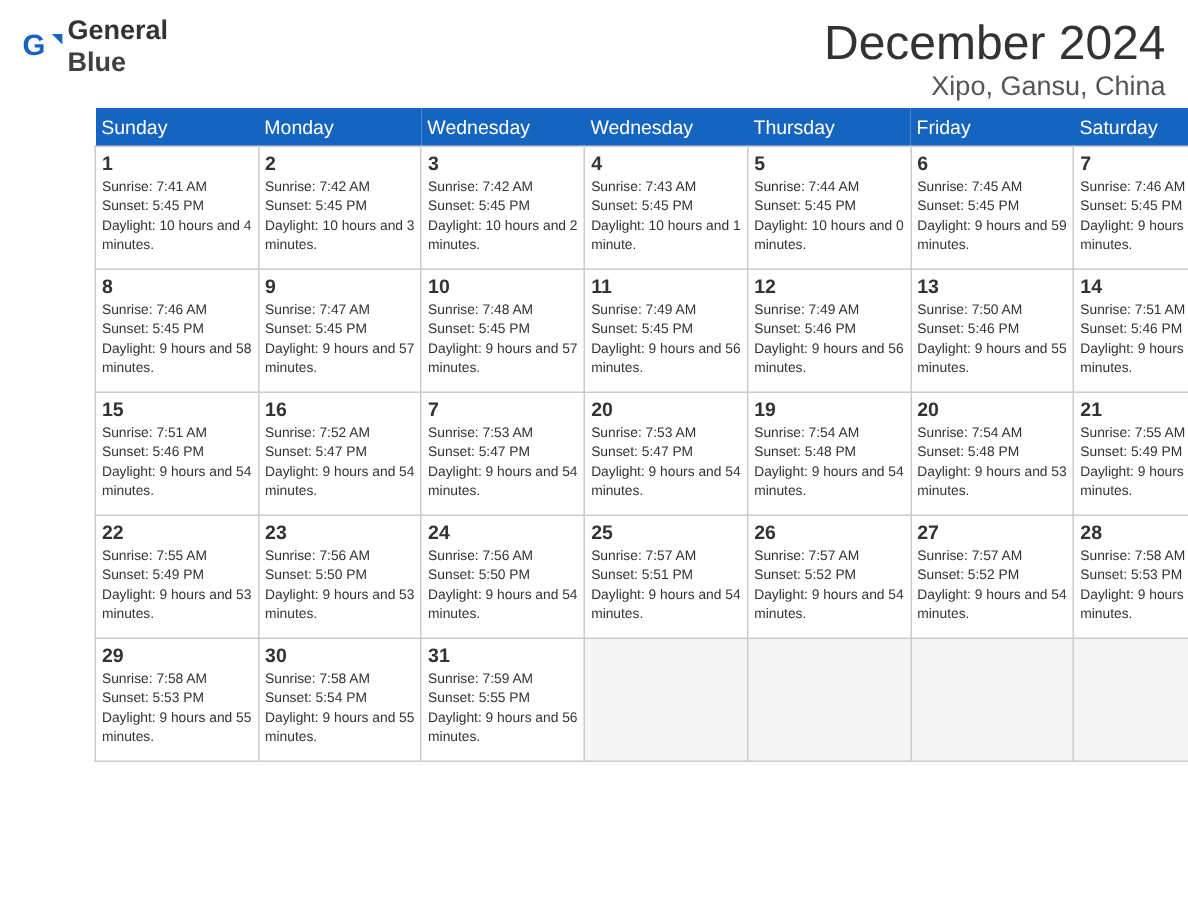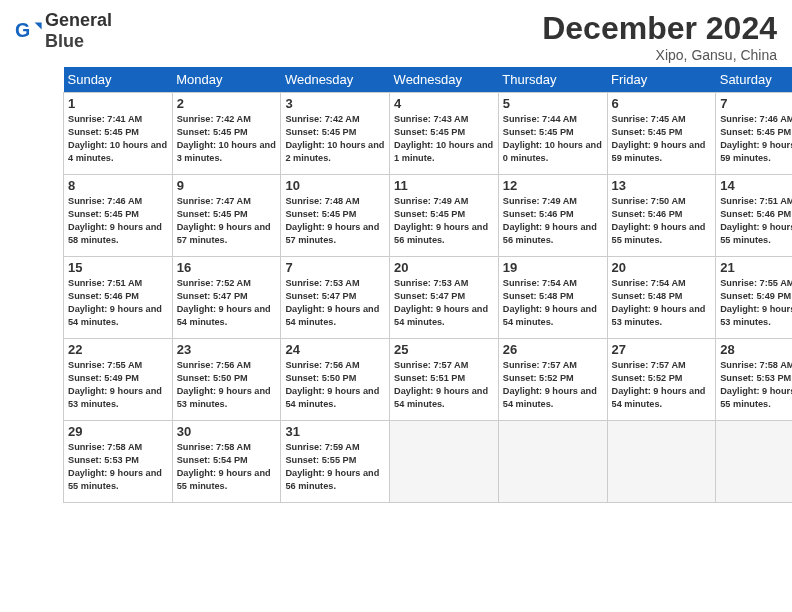--- a/index.html
+++ b/index.html
@@ -34,25 +34,25 @@
     .logo-icon {
       width: 28px;
       height: 28px;
       margin-right: 2px;
     }
     .title-section {
       text-align: right;
     }
     .month-title {
       font-size: 32px;
-      font-weight: bold;
+      font-weight: normal;
       color: #333;
     }
     .subtitle {
-      font-size: 14px;
+      font-size: 18px;
       color: #555;
     }
     table {
       width: 100%;
       border-collapse: collapse;
       font-size: 10px;
       margin-left: 48px;
     }
     thead tr th {
       background-color: #1565c0;
@@ -76,21 +76,20 @@
       font-size: 13px;
       font-weight: bold;
       color: #333;
       display: block;
       margin-bottom: 2px;
     }
     .day-info {
       font-size: 9.2px;
       color: #333;
       line-height: 1.4;
-      font-weight: bold;
     }
   </style>
 </head>
 <body>
 
 <div class="container">
   <div class="header-row">
     <div class="logo">
       <svg class="logo-icon" viewBox="0 0 40 40">
         <text x="0" y="28" font-size="28" fill="#1565c0" font-family="Arial" font-weight="bold">G</text>

